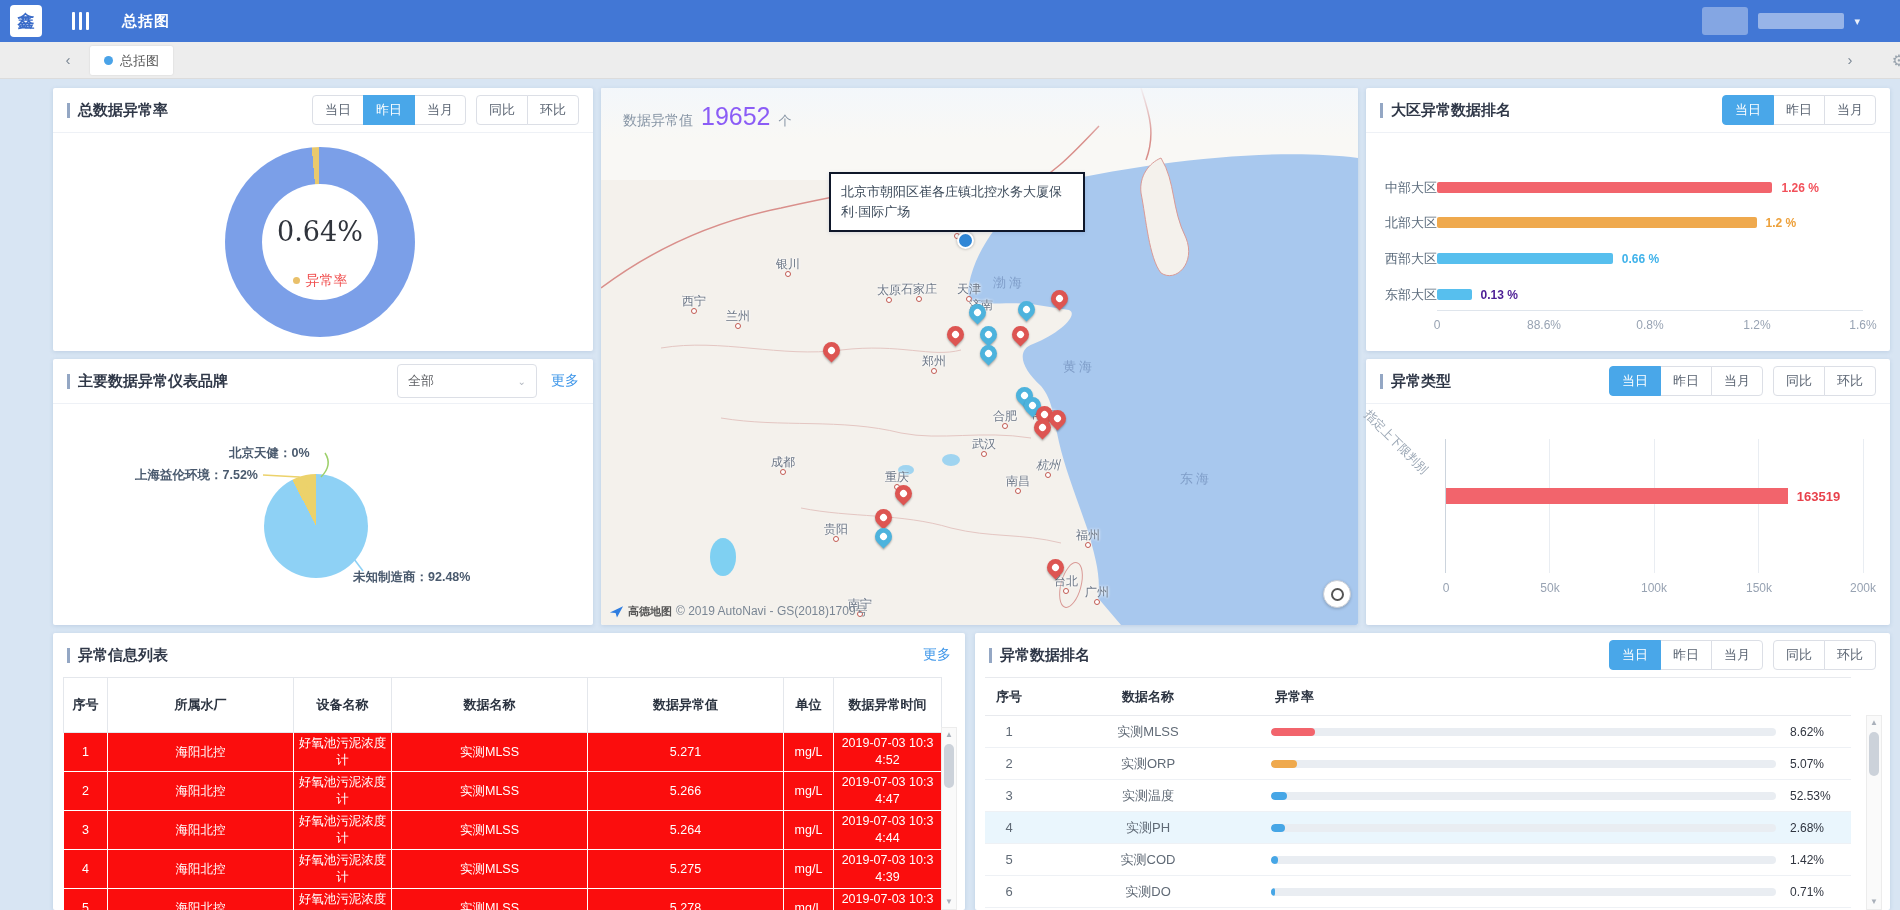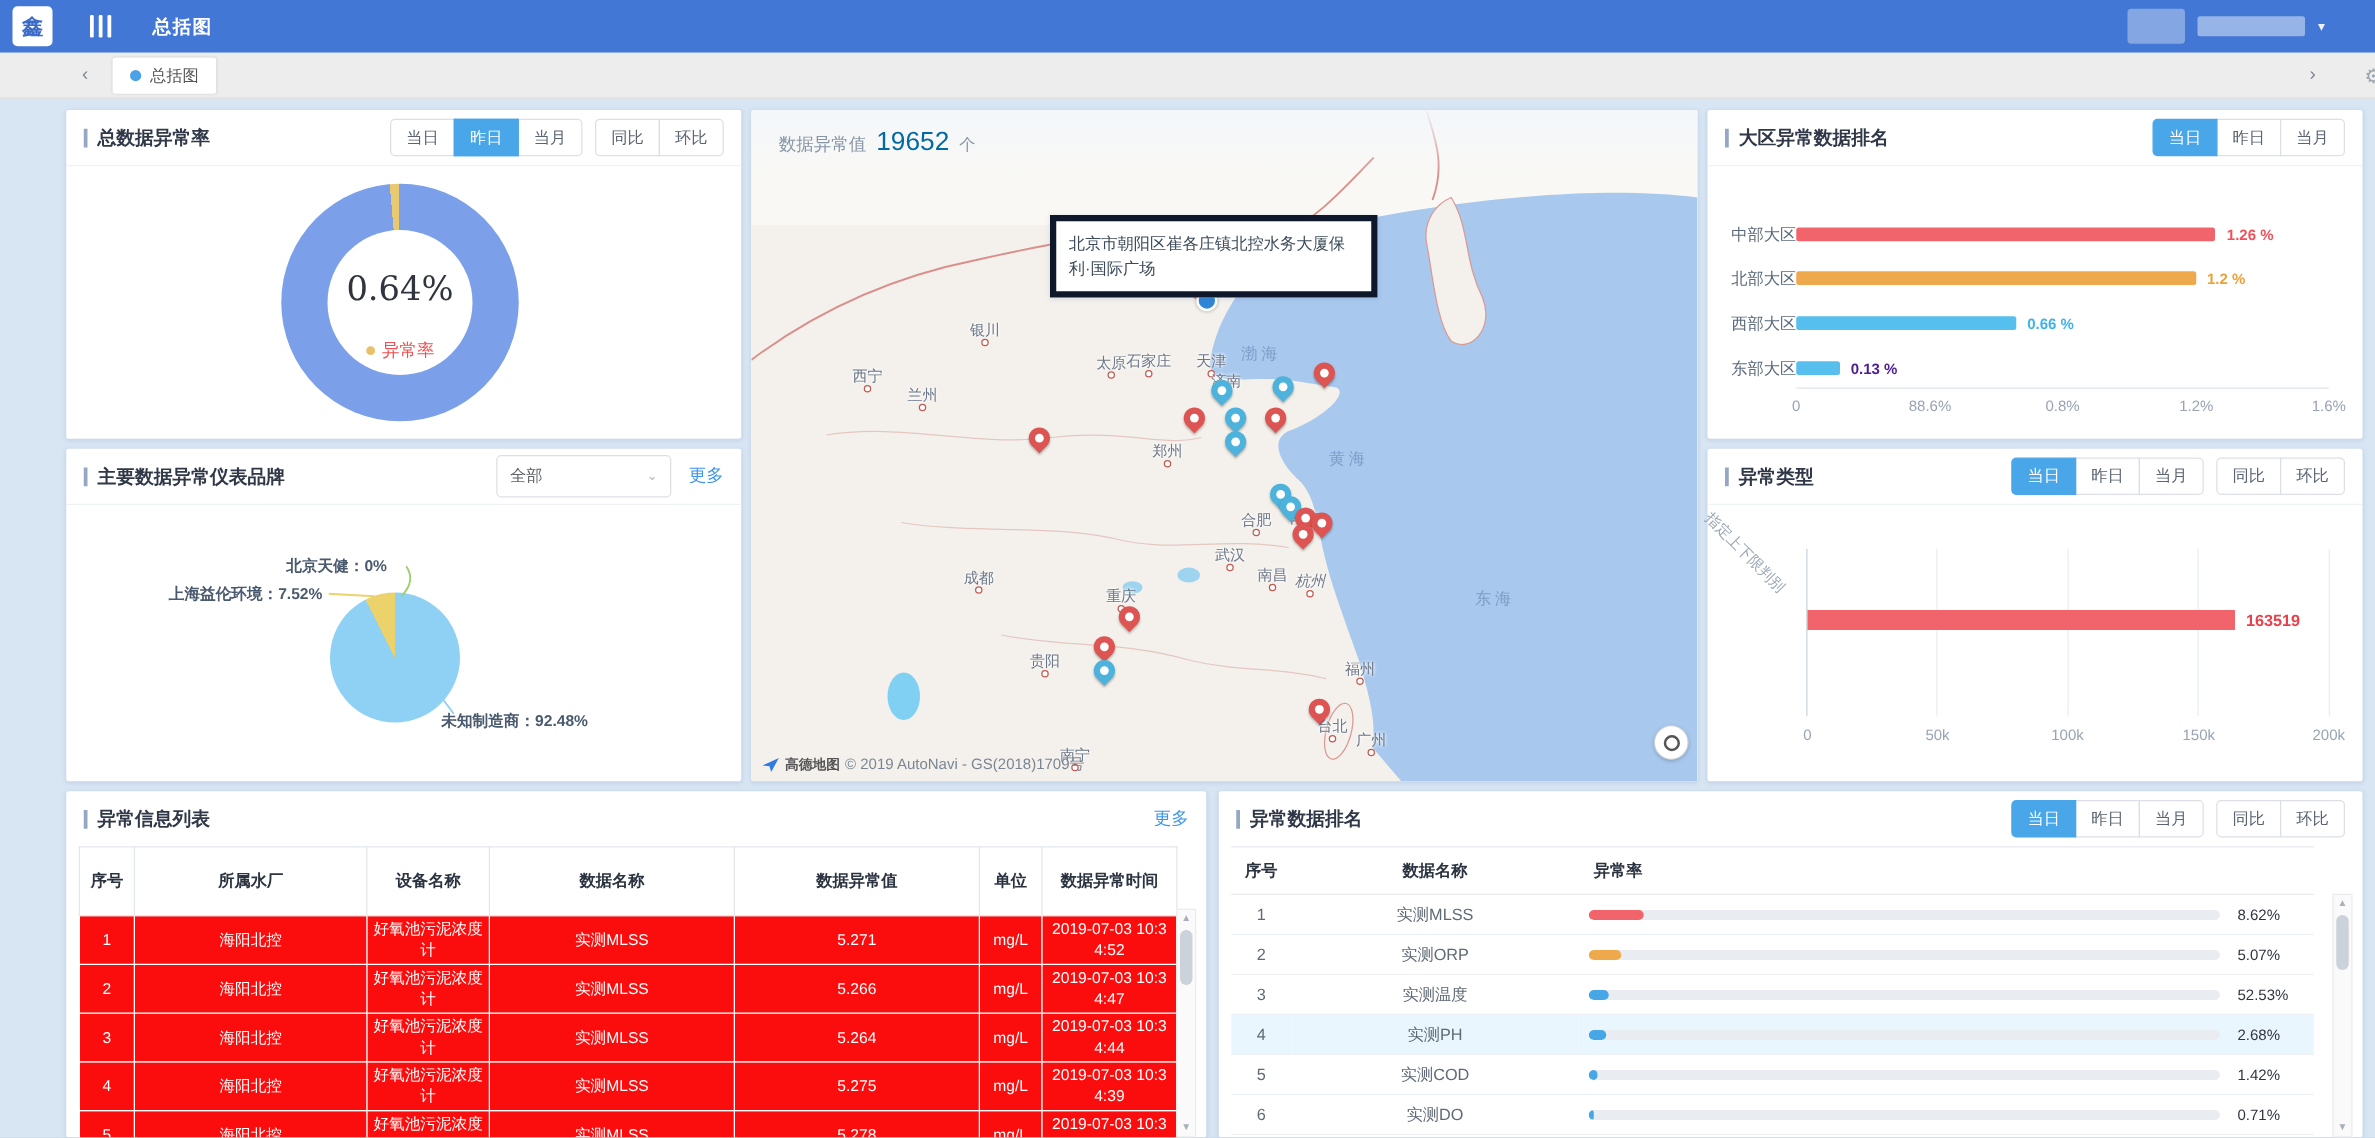--- a/index.html
+++ b/index.html
@@ -63,35 +63,35 @@
   .axis-line{position:absolute;border-top:1px solid #dfe5ec;}
   .tick{position:absolute;transform:translateX(-50%);font-size:12px;color:#98a3b3;}
   .vgrid{position:absolute;width:1px;background:#e9edf2;}
   
   .map{overflow:hidden;}
   .map svg.bg{position:absolute;left:0;top:0;}
   .map-topbar{position:absolute;left:0;top:0;width:100%;height:52px;
               background:linear-gradient(#f3f7fbEE,#f3f7fb00);z-index:3;}
   .map-total{position:absolute;left:22px;top:14px;z-index:4;display:flex;align-items:baseline;gap:8px;}
   .map-total .lab{font-size:14px;color:#8795a5;}
-  .map-total .val{font-size:21px;color:#0369a1;}
+  .map-total .val{font-size:25px;color:#8b5cf6;}
   .map-total .unit{font-size:13px;color:#8795a5;}
   .city{position:absolute;transform:translateX(-50%);font-size:12px;color:#6b7686;z-index:2;white-space:nowrap;
         text-shadow:0 0 3px #fff,0 0 3px #fff;}
   .city::after{content:"";position:absolute;left:50%;top:15px;width:4px;height:4px;margin-left:-3px;border:1.5px solid #c25a52;
         border-radius:50%;background:#fff;}
   .sea-label{position:absolute;transform:translateX(-50%);font-size:13px;color:#7f9dc8;letter-spacing:3px;z-index:1;}
   .pin{position:absolute;width:17px;height:17px;border-radius:50% 50% 50% 0;transform:rotate(-45deg);
        box-shadow:-1px 1px 2px rgba(0,0,0,.3);z-index:4;cursor:pointer;}
   .pin::after{content:"";position:absolute;inset:5px;background:#fff;border-radius:50%;}
   .pin.red{background:#dd5552;}
   .pin.blue{background:#4db3dd;}
   .bj-dot{position:absolute;width:13px;height:13px;border-radius:50%;background:#2f86d6;border:2px solid #fff;
           box-shadow:0 0 3px rgba(0,0,0,.35);z-index:4;cursor:pointer;}
-  .map-tooltip{position:absolute;left:239px;top:84px;width:232px;background:#fff;border:5px solid #0f172a;
+  .map-tooltip{position:absolute;left:228px;top:84px;width:232px;background:#fff;border:2px solid #0f172a;
                padding:8px 10px;font-size:13px;color:#3c4a5a;line-height:1.55;z-index:6;box-shadow:0 1px 4px rgba(60,90,140,.15);}
   .map-attr{position:absolute;left:8px;bottom:5px;display:flex;align-items:center;gap:4px;z-index:5;}
   .map-attr .amap-name{font-size:11px;color:#555;font-weight:bold;}
   .map-attr .copyright{font-size:12px;color:#7a8694;}
   .locate-btn{position:absolute;left:722px;top:492px;width:26px;height:26px;border-radius:50%;background:#fff;
               border:1px solid #c9ced6;box-shadow:0 1px 3px rgba(0,0,0,.2);z-index:5;cursor:pointer;
               display:flex;align-items:center;justify-content:center;}
   .locate-btn i{width:9px;height:9px;border-radius:50%;border:2.5px solid #555;display:block;}
   
   .at-plot{position:absolute;left:79px;top:80px;width:418px;height:134px;border-left:1px solid #ccd4dd;}
@@ -234,21 +234,21 @@
     <div class="city" style="left:93px;top:205px;">西宁</div>
     <div class="city" style="left:137px;top:220px;">兰州</div>
     <div class="city" style="left:333px;top:265px;">郑州</div>
     <div class="city" style="left:380px;top:209px;">济南</div>
     <div class="city" style="left:404px;top:320px;">合肥</div>
     <div class="city" style="left:443px;top:318px;">南京</div>
     <div class="city" style="left:383px;top:348px;">武汉</div>
     <div class="city" style="left:447px;top:369px;font-style:italic;">杭州</div>
     <div class="city" style="left:182px;top:366px;">成都</div>
     <div class="city" style="left:296px;top:381px;">重庆</div>
-    <div class="city" style="left:417px;top:364px;">南昌</div>
+    <div class="city" style="left:417px;top:385px;">南昌</div>
     <div class="city" style="left:235px;top:433px;">贵阳</div>
     <div class="city" style="left:487px;top:439px;">福州</div>
     <div class="city" style="left:496px;top:496px;">广州</div>
     <div class="city" style="left:259px;top:508px;">南宁</div>
     <div class="city" style="left:465px;top:485px;">台北</div>
 
     <div class="bj-dot" style="left:356px;top:144px;"></div>
     <div class="pin red" style="left:450px;top:202px;"></div>
     <div class="pin blue" style="left:417px;top:213px;"></div>
     <div class="pin blue" style="left:368px;top:216px;"></div>

